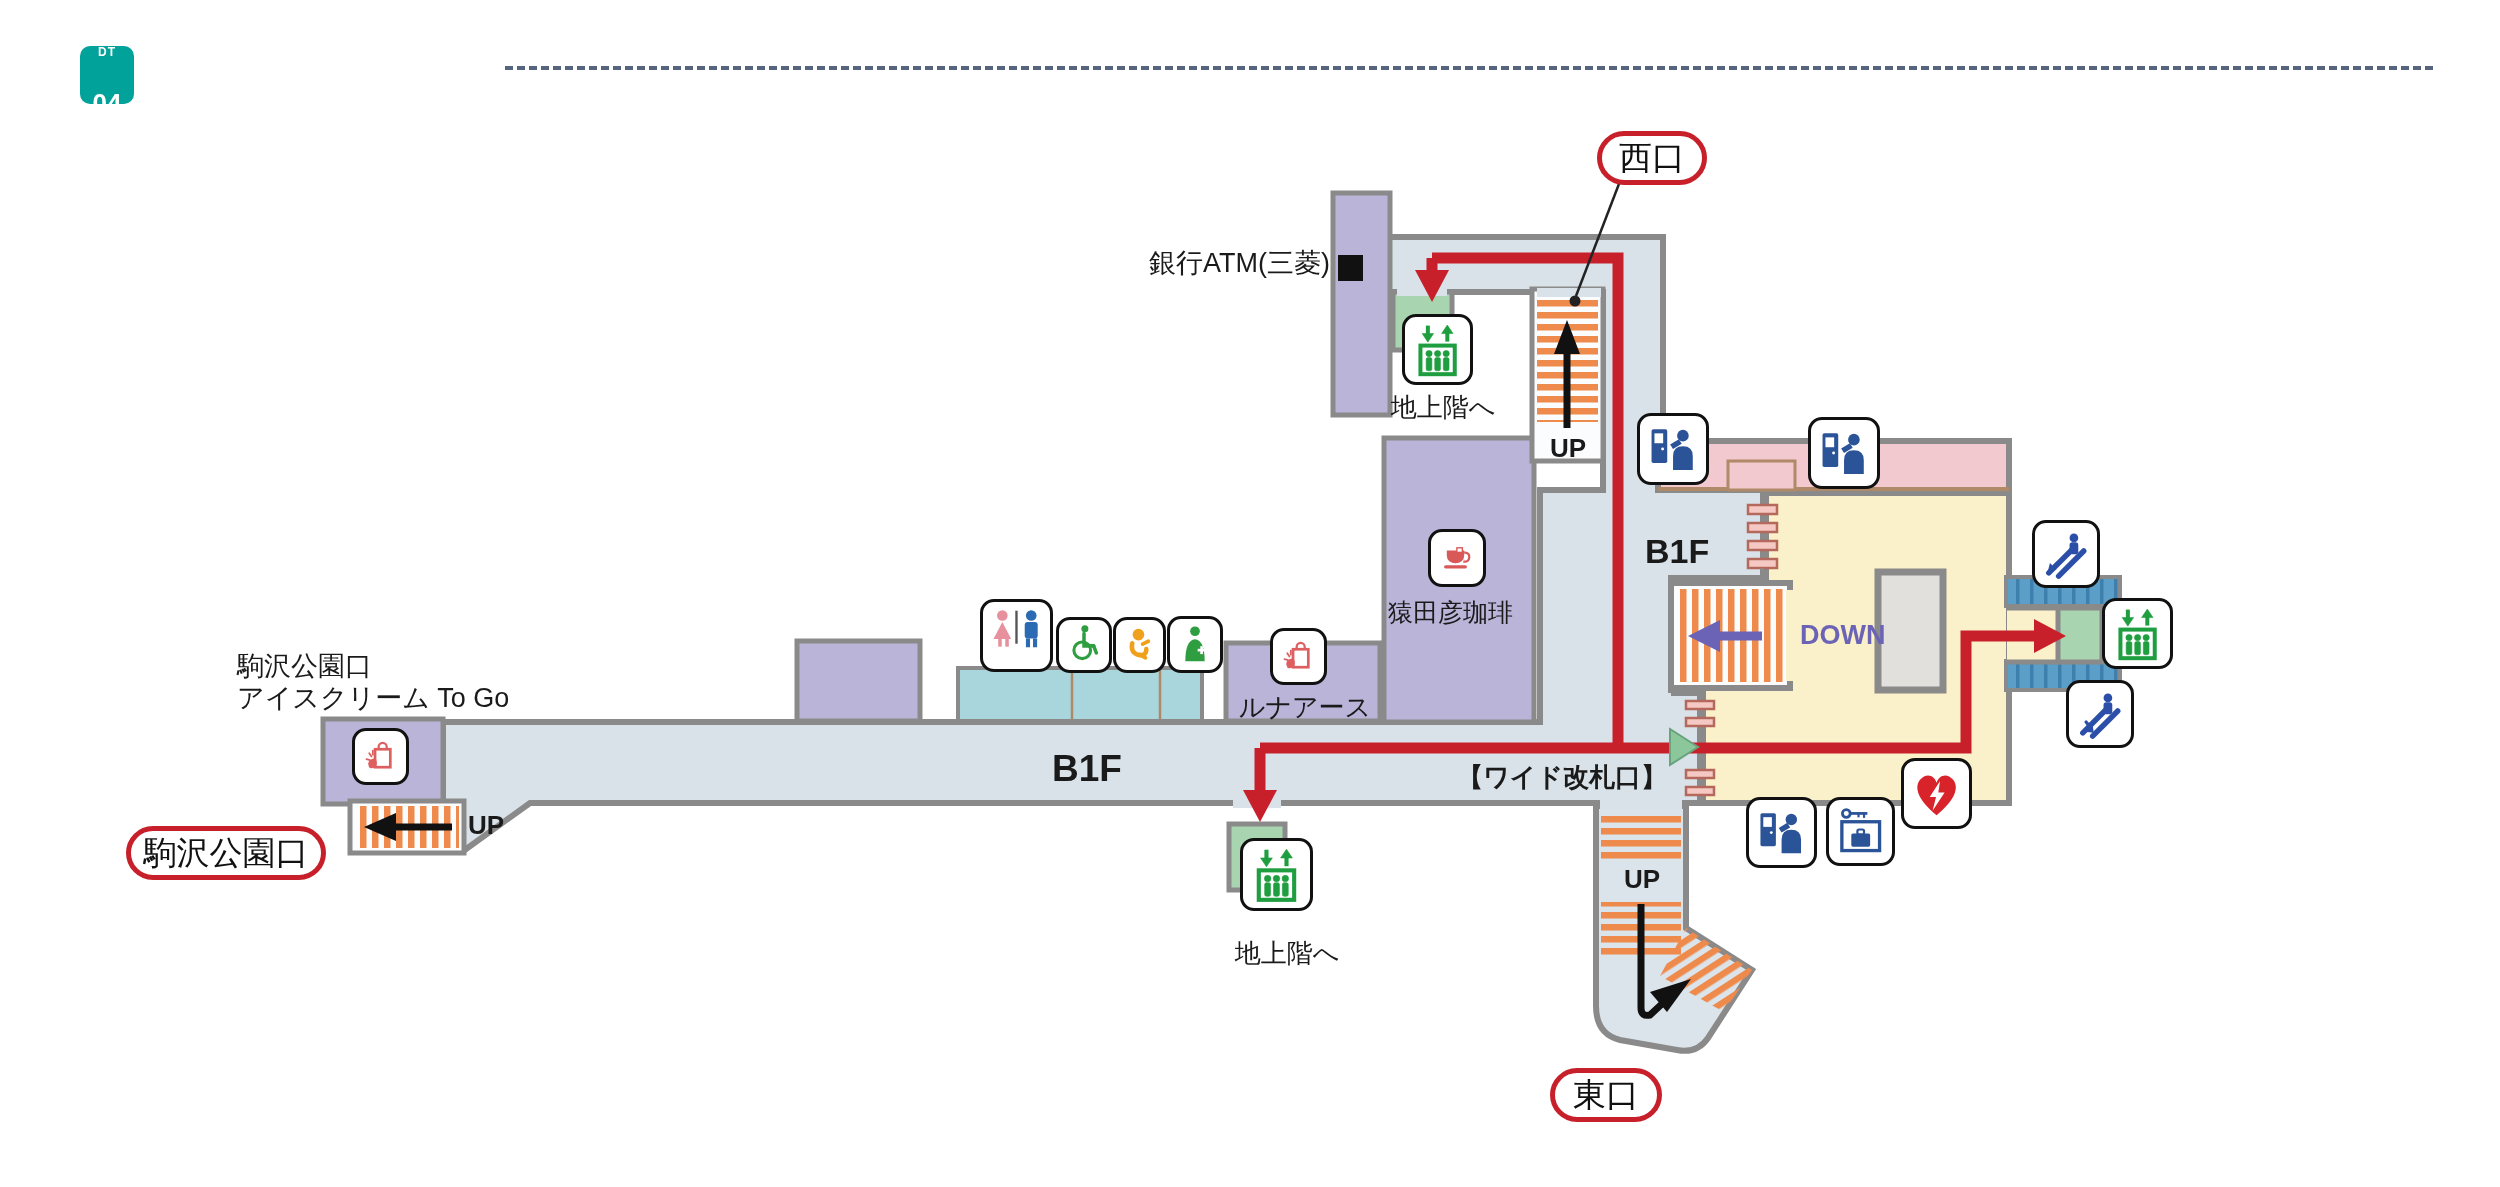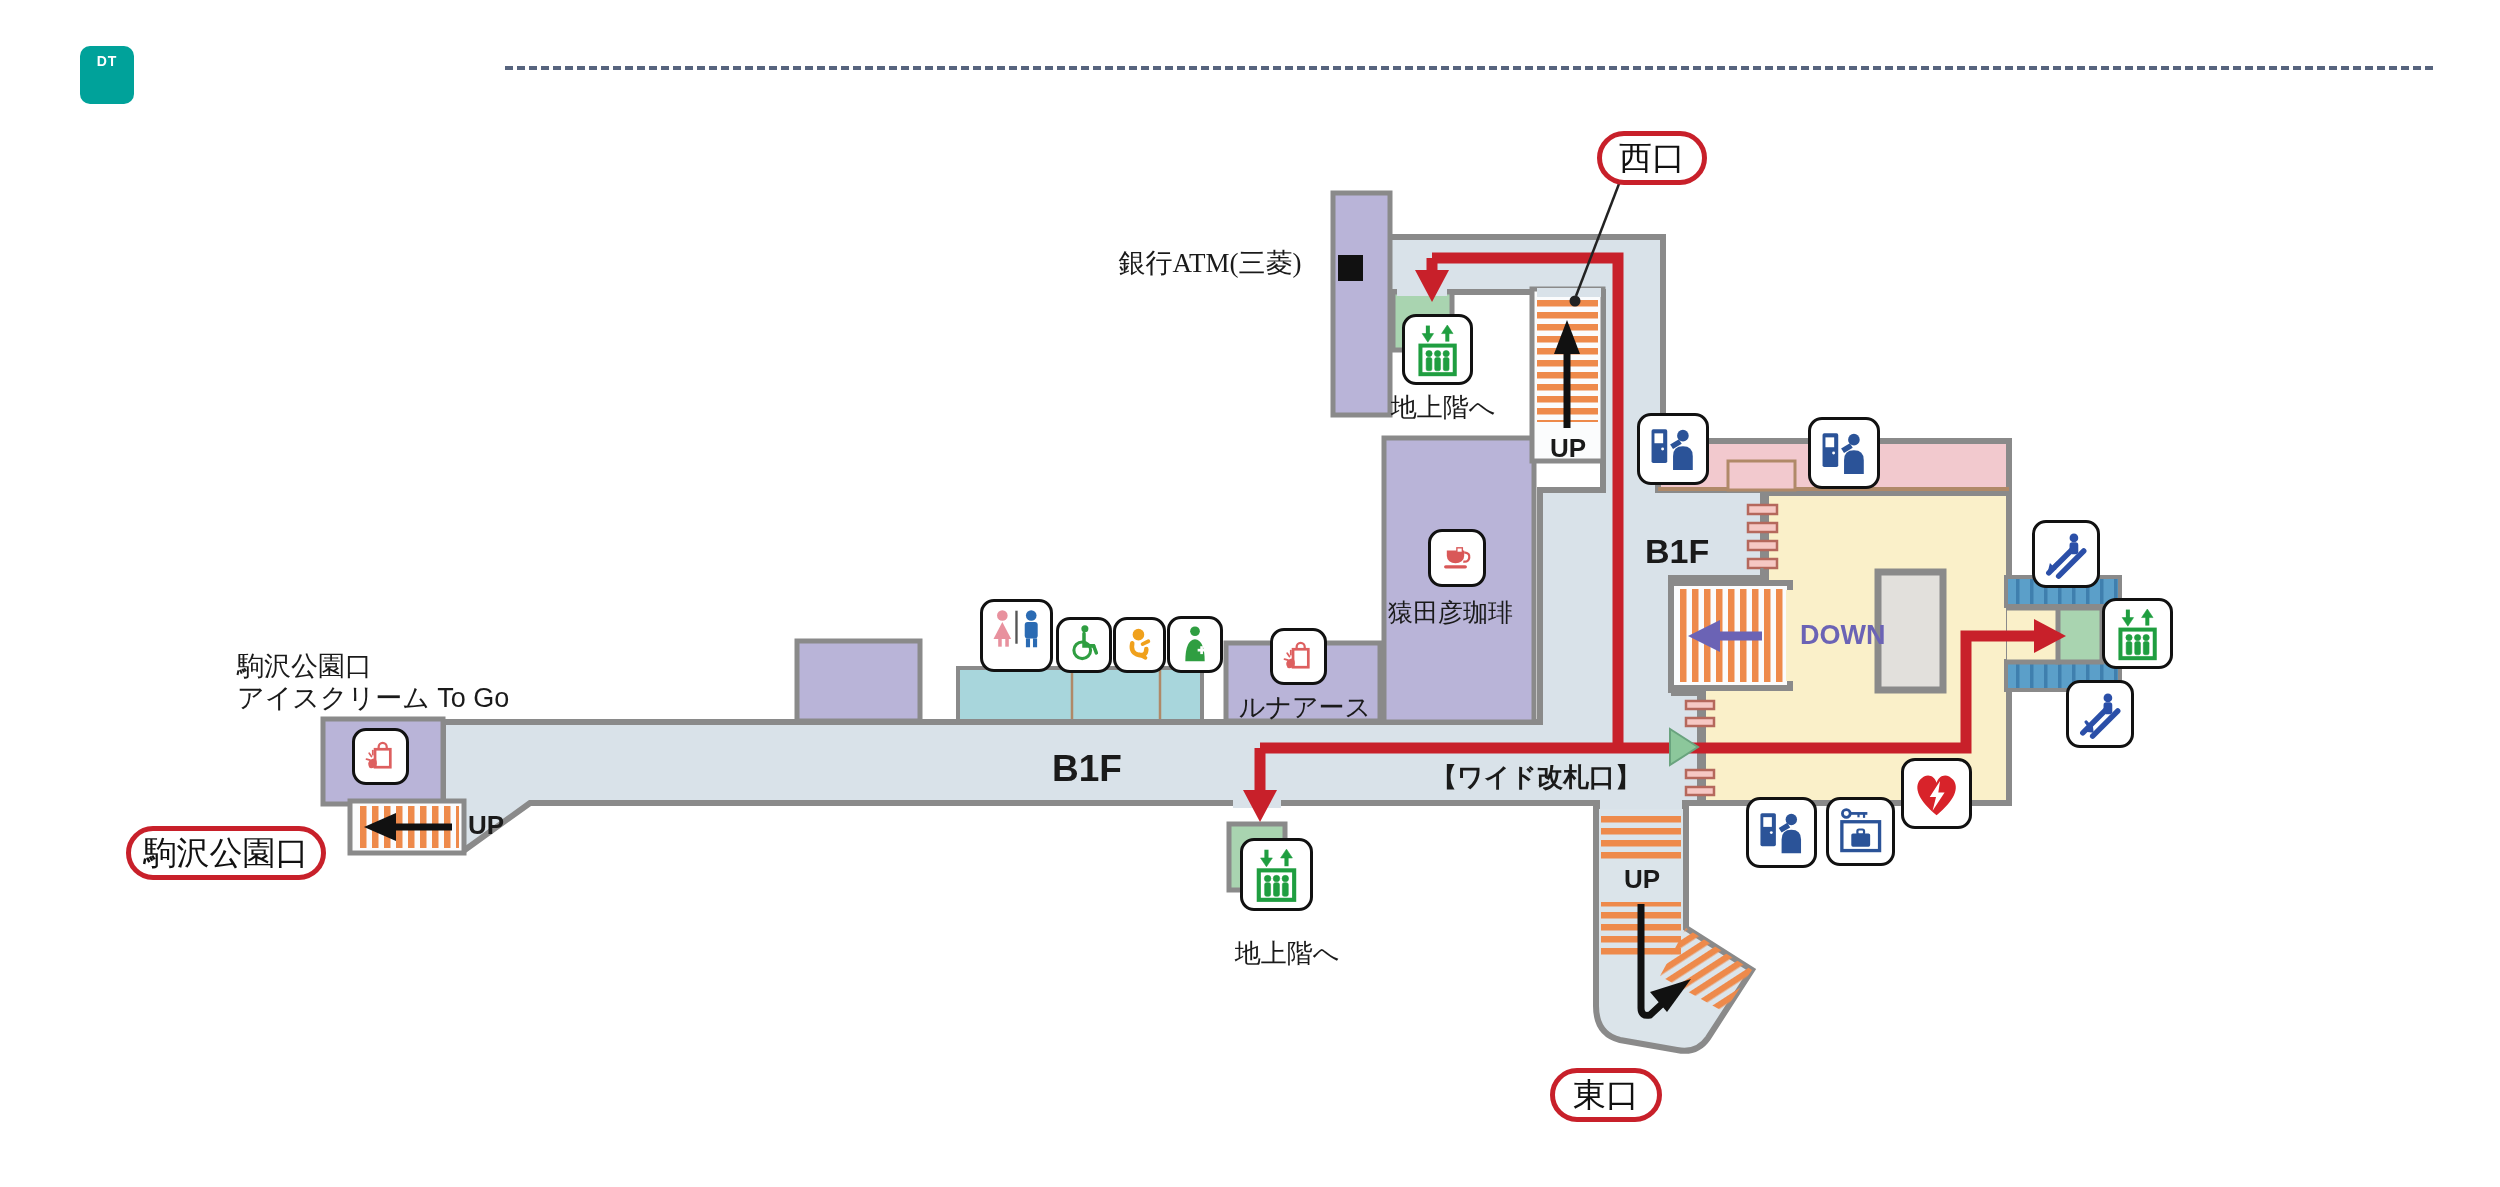--- a/index.html
+++ b/index.html
@@ -2,32 +2,32 @@
 <html style="--line_green: #00a29a; --navy: #3a4a68; --route_red: #c8202a; --wall_gray: #8a8a8a; --corridor: #d9e2e9; --paid_area: #faf0c9; --machine_pink: #f2c9ce; --room_purple: #b9b4d8; --toilet_cyan: #a8d6dc; --stair_orange: #ee8a4b; --elevator_green: #1f9e40; --pad_green: #a9d4b0; --band_blue: #5b9fc9; --band_tick_blue: #3f7fae; --icon_blue: #2b5398; --down_purple: #6b63b5; --soft_red: #dd5f5f; --aed_red: #d8232a;"><head>
 <meta charset="utf-8">
 <style>
   html,body{margin:0;padding:0;background:#fff;}
   #stage{position:relative;width:2500px;height:1187px;background:#fff;overflow:hidden;
          font-family:"Liberation Sans", sans-serif;color:#1a1a1a;}
   .abs{position:absolute;}
   
   #line-badge{left:80px;top:46px;width:54px;height:58px;border-radius:10px;
     background:var(--line_green);color:#fff;text-align:center;font-weight:bold;line-height:1;}
-  #line-badge .t1{display:block;font-size:14px;padding-top:8px;letter-spacing:1px;}
+  #line-badge .t1{display:block;font-size:12px;letter-spacing:1px;}
   #line-badge .t2{display:block;font-size:26px;padding-top:2px;margin-top:30px;}
   #page-title{left:146px;top:42px;font-size:44px;font-weight:bold;color:var(--navy);letter-spacing:2px;}
   #title-rule{left:505px;top:66px;width:1928px;height:0;border-top:4px dashed var(--navy);opacity:.85;}
   #date-note{left:2130px;top:72px;width:302px;text-align:right;font-size:30px;color:var(--navy);}
   
   #map-svg{left:0;top:0;}
   
   .mlabel{font-size:26px;color:#1a1a1a;white-space:nowrap;}
   .bold{font-weight:bold;}
   .center{text-align:center;}
-  .right{text-align:center;font-family:Liberation Serif, serif;}
+  .right{text-align:right;}
   
   .exit-badge{border:5px solid var(--route_red);border-radius:30px;background:#fff;
     color:#111;font-weight:normal;font-size:33px;text-align:center;line-height:44px;height:44px;}
   
   .icon-box{background:#fff;border:3px solid #111;border-radius:14px;box-sizing:border-box;
     display:flex;align-items:center;justify-content:center;}
   .icon-box svg{width:88%;height:88%;}
 </style>
 </head>
 <body>

